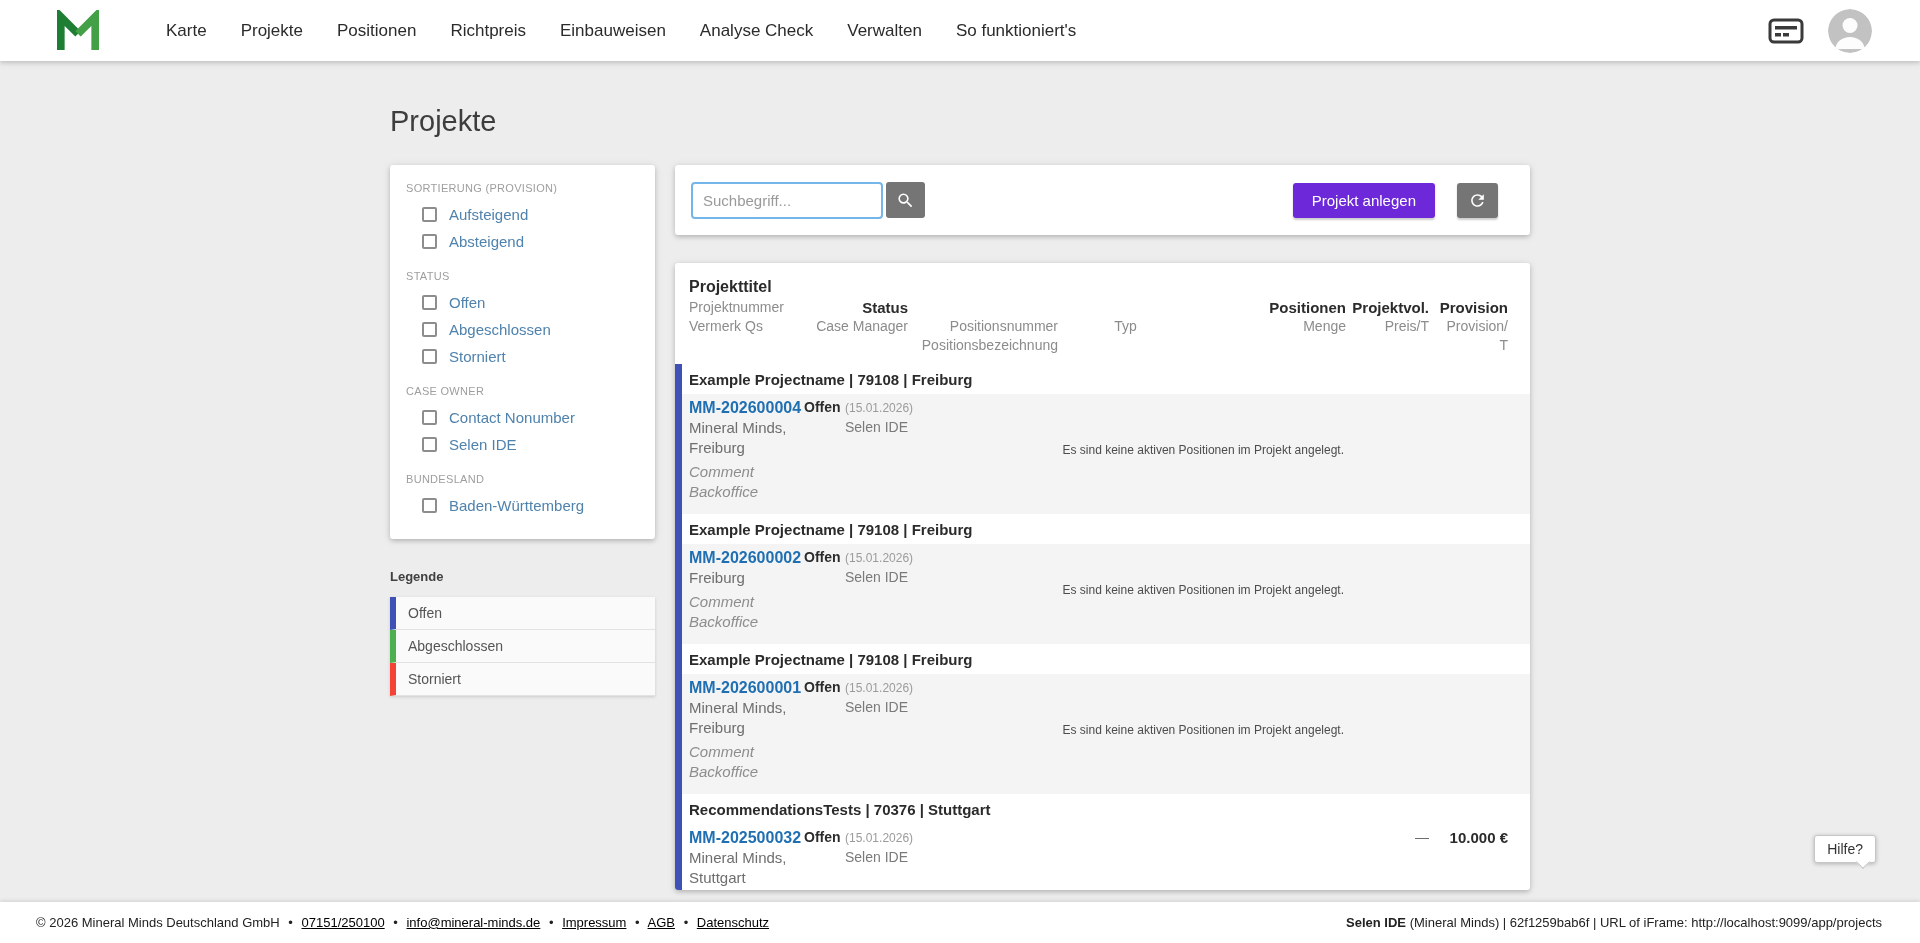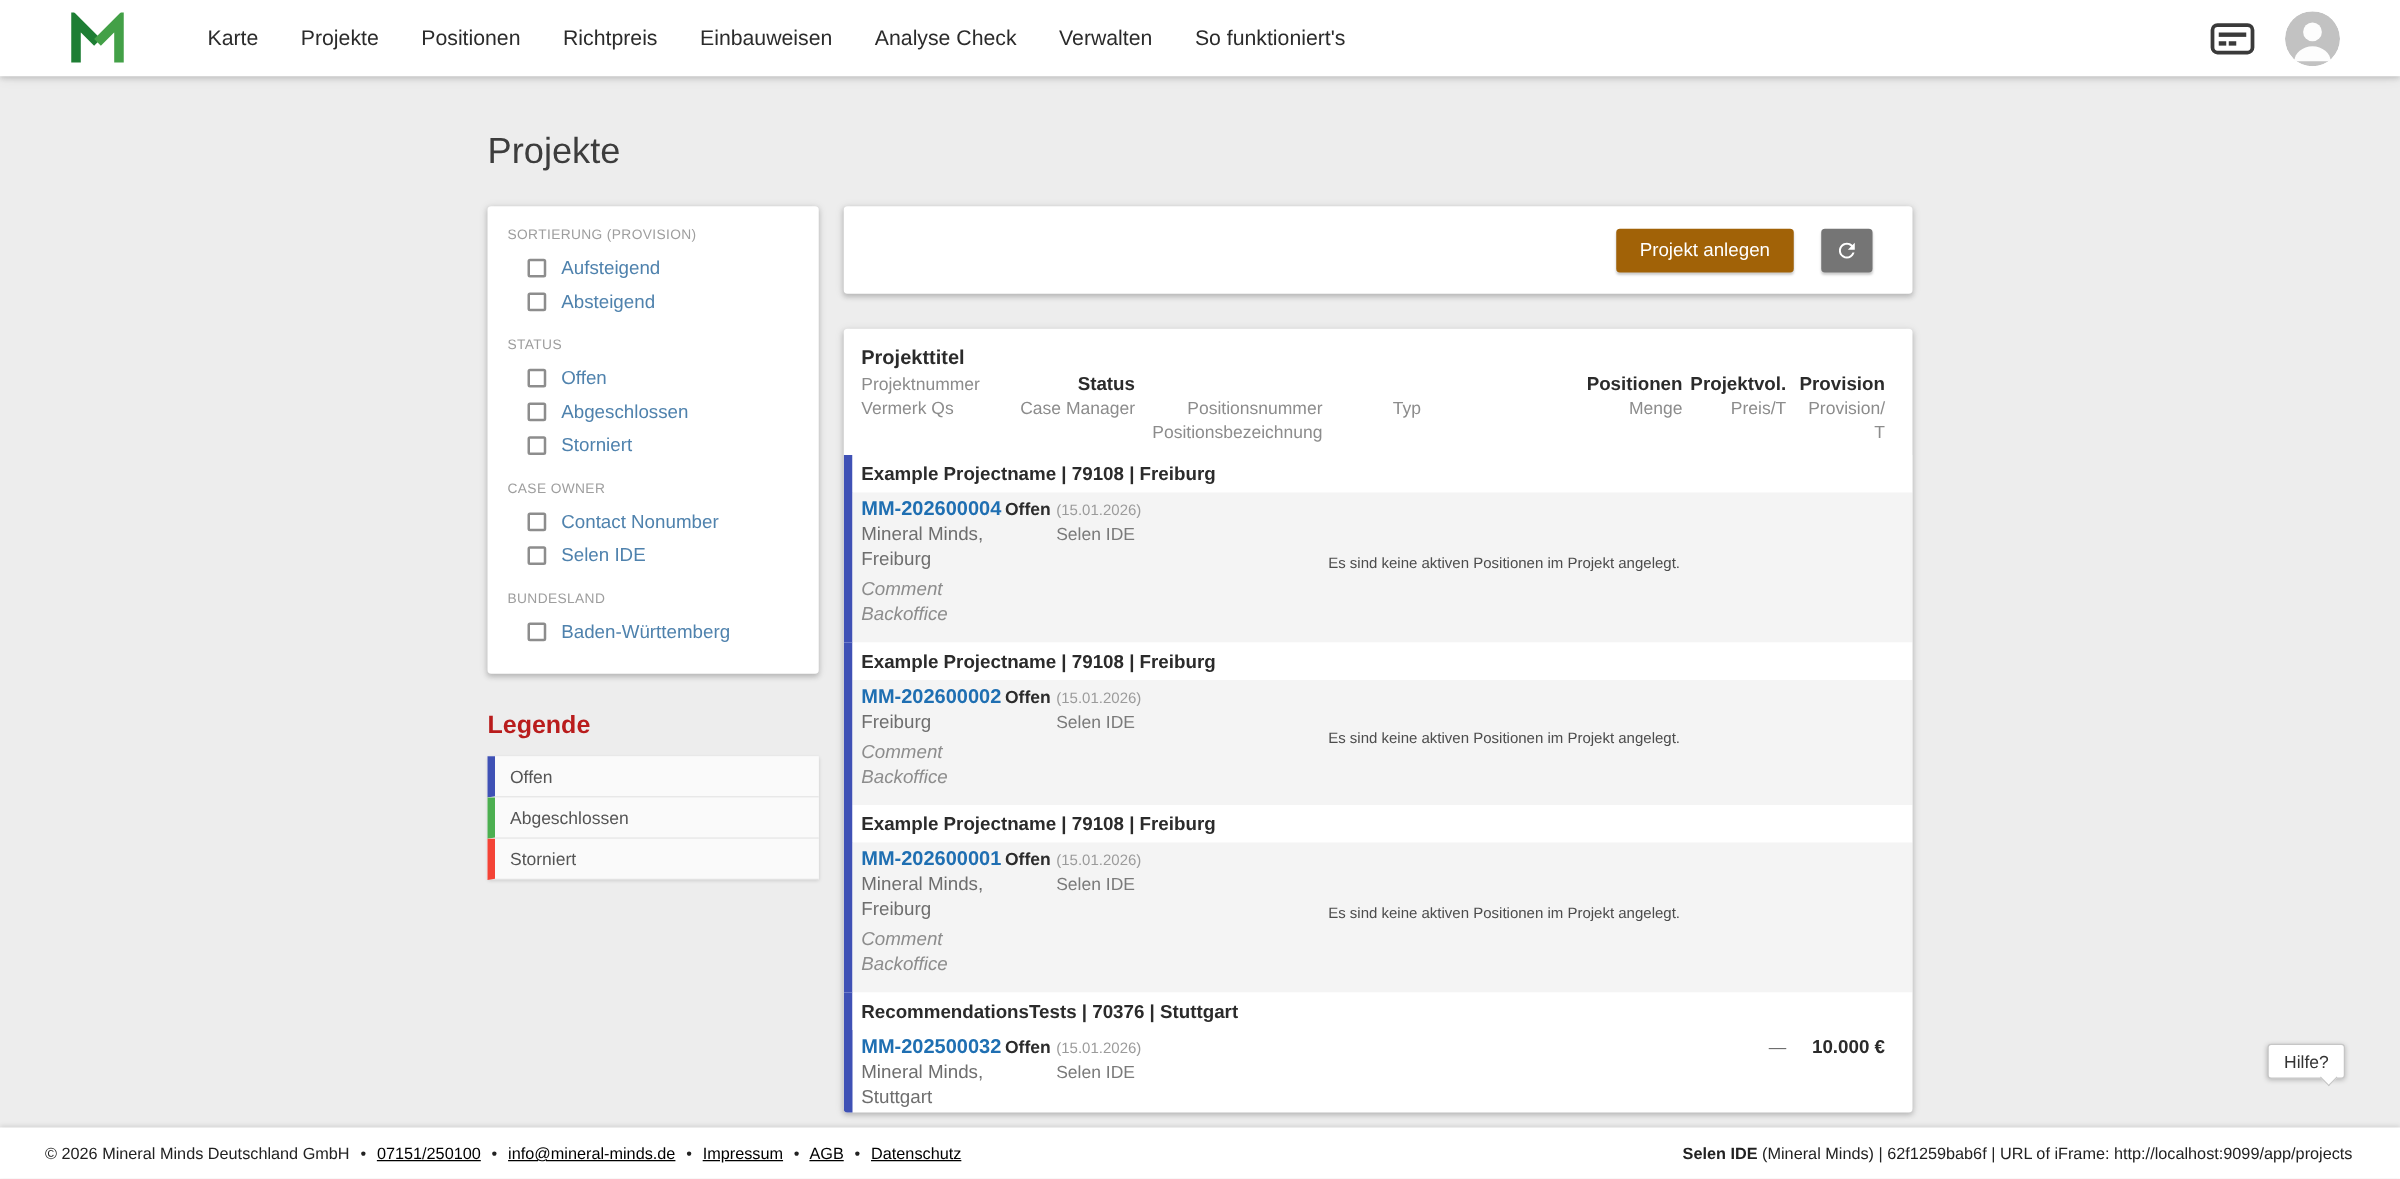--- a/index.html
+++ b/index.html
@@ -26,34 +26,34 @@
 
 
 .filter-card{padding:17px 16px 20px}
 .fsection-label{font-size:11px;color:#9e9e9e;letter-spacing:.3px;margin:15px 0 7px}
 .fsection-label.first{margin-top:0}
 .fitem{display:flex;align-items:center;gap:12px;padding:5px 16px;cursor:pointer}
 .checkbox{width:15px;height:15px;border:2px solid #8d8d8d;border-radius:2px;background:#fff;flex:none}
 .fitem-label{font-size:15px;color:#4f82ad}
 
 
-.legend-title{font-size:20px;font-weight:700;color:#b91c1c;margin:30px 0 13px}
+.legend-title{font-size:13px;font-weight:700;color:#404040;margin:30px 0 13px}
 .legend-list{box-shadow:0 1px 3px rgba(0,0,0,.15)}
 .legend-item{background:#fafafa;border-bottom:1px solid #e2e2e2;border-left:6px solid #999;padding:8px 12px;font-size:14px;color:#555}
 .legend-item.open{border-left-color:#3f51b5}
 .legend-item.done{border-left-color:#4caf50}
 .legend-item.cancel{border-left-color:#f44336}
 
 
 .search-card{display:flex;align-items:center;height:70px;padding:0 32px 0 16px}
 .search-group{display:flex;align-items:center}
 .search-input{width:192px;height:37px;border:2px solid #74b6ea;border-radius:4px;padding:0 10px;font-size:15px;color:#333;outline:none;font-family:inherit}
 .search-input::placeholder{color:#9a9a9a}
 .search-btn{width:39px;height:36px;margin-left:3px;background:#757575;border:none;border-radius:3px;display:flex;align-items:center;justify-content:center;cursor:pointer}
-.create-btn{margin-left:auto;height:35px;background:#a16207;color:#fff;border:none;border-radius:3px;padding:0 19px;font-size:15px;font-family:inherit;cursor:pointer;box-shadow:0 2px 2px rgba(0,0,0,.2)}
+.create-btn{margin-left:auto;height:35px;background:#6d28d9;color:#fff;border:none;border-radius:3px;padding:0 19px;font-size:15px;font-family:inherit;cursor:pointer;box-shadow:0 2px 2px rgba(0,0,0,.2)}
 .refresh-btn{margin-left:22px;width:41px;height:35px;background:#757575;border:none;border-radius:3px;display:flex;align-items:center;justify-content:center;cursor:pointer;box-shadow:0 2px 2px rgba(0,0,0,.2)}
 
 
 .table-card{margin-top:28px;max-height:627px;overflow:hidden;padding-bottom:4px}
 .grid{display:grid;grid-template-columns:115px 104px 150px 135px 153px 83px 79px}
 .thead{padding:13px 8px 9px 14px}
 .h-title{font-size:16px;font-weight:700;color:#2b2b2b;line-height:21px;margin-bottom:1px}
 .hcell{line-height:19px;white-space:nowrap}
 .h-bold{font-size:15px;font-weight:700;color:#2b2b2b}
 .h-gray{font-size:14px;color:#8c8c8c}
@@ -177,20 +177,28 @@
       <div class="legend-list">
         <div class="legend-item open">Offen</div>
         <div class="legend-item done">Abgeschlossen</div>
         <div class="legend-item cancel">Storniert</div>
       </div>
     </div>
 
     <div class="right-col">
 
       <div class="card search-card">
+        <div class="search-group">
+          <input class="search-input" type="text" placeholder="Suchbegriff..." style="">
+          <button class="search-btn">
+            <svg width="19" height="19" viewBox="0 0 24 24">
+              <path fill="#fff" d="M15.5 14h-.79l-.28-.27A6.47 6.47 0 0 0 16 9.5 6.5 6.5 0 1 0 9.5 16c1.61 0 3.09-.59 4.23-1.57l.27.28v.79l5 5L20.49 19l-5-5zm-6 0C7.01 14 5 11.99 5 9.5S7.01 5 9.5 5 14 7.01 14 9.5 11.99 14 9.5 14z"></path>
+            </svg>
+          </button>
+        </div>
         <button class="create-btn">Projekt anlegen</button>
         <button class="refresh-btn">
           <svg width="19" height="19" viewBox="0 0 24 24">
             <path fill="#fff" d="M17.65 6.35C16.2 4.9 14.21 4 12 4c-4.42 0-7.99 3.58-8 8s3.57 8 7.99 8c3.73 0 6.84-2.55 7.73-6h-2.08c-.82 2.33-3.04 4-5.65 4-3.31 0-6-2.69-6-6s2.69-6 6-6c1.66 0 3.14.69 4.22 1.78L13 11h7V4l-2.35 2.35z"></path>
           </svg>
         </button>
       </div>
 
       <div class="card table-card">
         <div class="thead">

